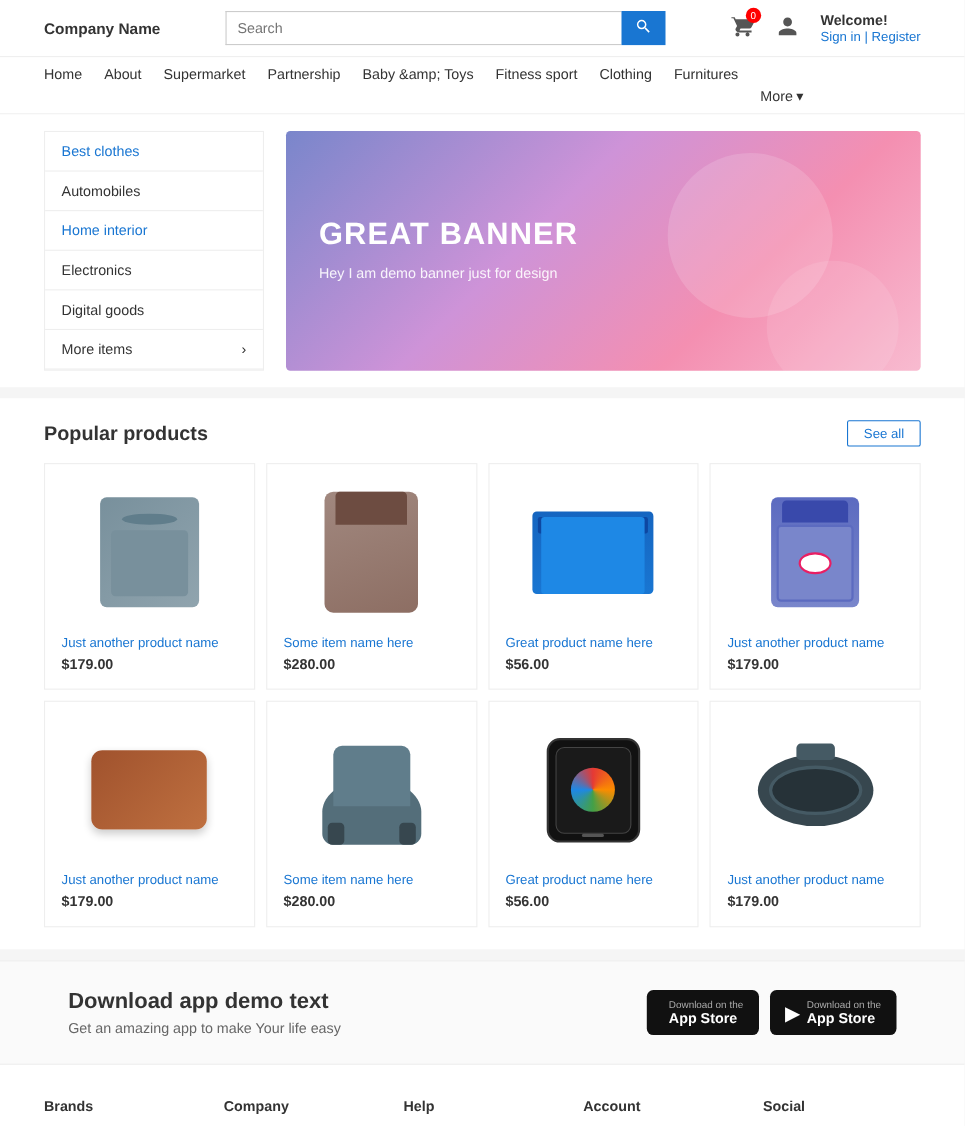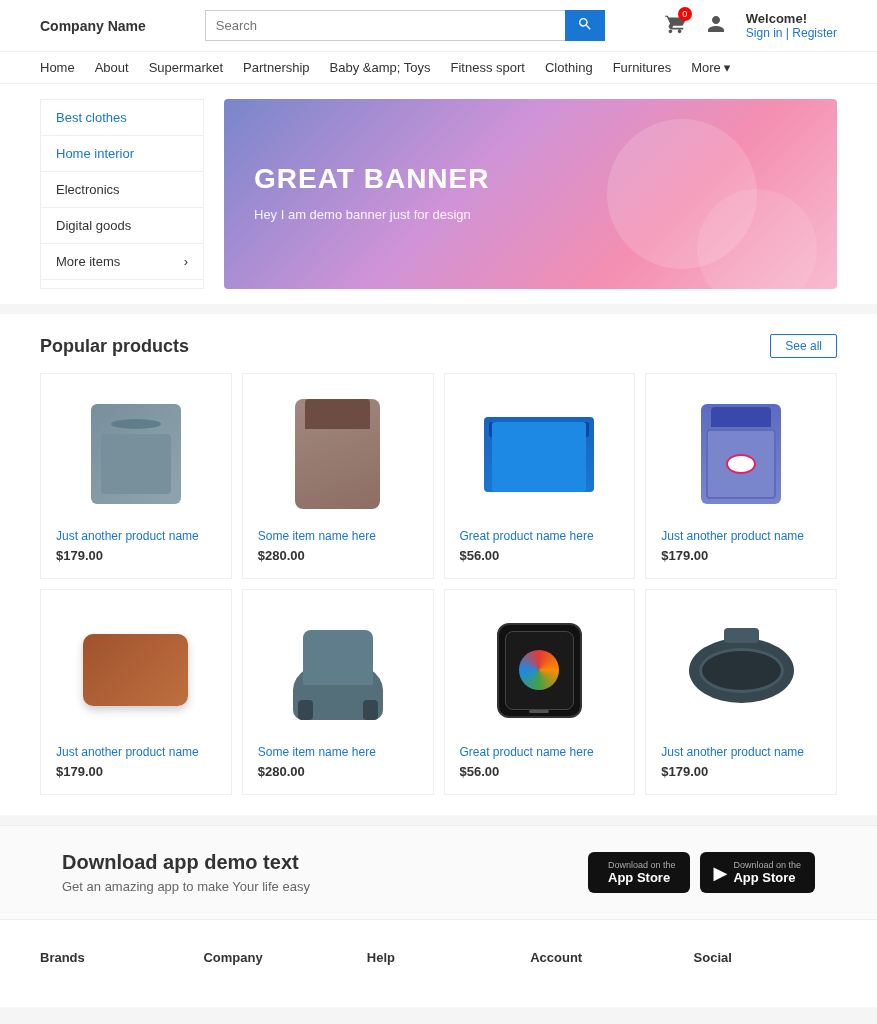--- a/index.html
+++ b/index.html
@@ -12,27 +12,27 @@
     .header-search input { width: 100%; border: 1px solid #ccc; padding: 6px 10px; font-size: 13px; outline: none; border-right: none; }
     .header-search button { background: #1976d2; border: none; color: white; padding: 6px 12px; cursor: pointer; }
     .header-right { display: flex; align-items: center; gap: 20px; }
     .cart-icon-wrap { position: relative; cursor: pointer; }
     .cart-badge { position: absolute; top: -6px; right: -6px; background: red; color: white; font-size: 9px; border-radius: 50%; width: 14px; height: 14px; display: flex; align-items: center; justify-content: center; }
     .sign-links { font-size: 12px; color: #1976d2; }
 
     
     .nav { background: #fff; padding: 8px 40px; display: flex; gap: 20px; border-bottom: 1px solid #eee; }
     .nav a { font-size: 13px; color: #333; text-decoration: none; cursor: pointer; }
-    .nav .more { display: flex; align-items: center; gap: 3px; }
+    .nav .more { display: flex; align-items: center; gap: 3px; margin-top: 20px; }
 
     
     .main-content { display: flex; padding: 15px 40px; gap: 20px; background: #fff; }
 
     
-    .sidebar { width: 164px; flex-shrink: 0; border: 1px solid #eee; }
+    .sidebar { width: 200px; flex-shrink: 0; border: 1px solid #eee; }
     .sidebar-item { padding: 10px 15px; font-size: 13px; border-bottom: 1px solid #eee; cursor: pointer; color: #333; }
     .sidebar-item.link { color: #1976d2; }
     .sidebar-item-more { display: flex; justify-content: space-between; align-items: center; }
 
     
     .banner { flex: 1; min-height: 190px; border-radius: 4px; background: linear-gradient(135deg, #7986cb 0%, #ce93d8 40%, #f48fb1 70%, #f8bbd0 100%); position: relative; overflow: hidden; display: flex; flex-direction: column; justify-content: center; padding: 30px; }
     .banner-circle { position: absolute; right: 80px; top: 20px; width: 150px; height: 150px; border-radius: 50%; background: rgba(255,255,255,0.15); }
     .banner-circle2 { position: absolute; right: 20px; bottom: -20px; width: 120px; height: 120px; border-radius: 50%; background: rgba(255,255,255,0.1); }
     .banner h1 { color: white; font-size: 28px; font-weight: bold; letter-spacing: 1px; text-transform: uppercase; margin-bottom: 10px; }
     .banner p { color: rgba(255,255,255,0.9); font-size: 13px; line-height: 1.5; }
@@ -114,20 +114,21 @@
   <a>Furnitures</a>
   <a class="more">
     <span>More</span>
     <span>▾</span>
   </a>
 </div>
 
 <div class="main-content">
   <div class="sidebar">
     <div class="sidebar-item link">Best clothes</div>
+    <div class="sidebar-item">Automobiles</div>
     <div class="sidebar-item link">Home interior</div>
     <div class="sidebar-item">Electronics</div>
     <div class="sidebar-item">Digital goods</div>
     <div class="sidebar-item sidebar-item-more">
       <span>More items</span>
       <span>›</span>
     </div>
   </div>
 
   <div class="banner">

